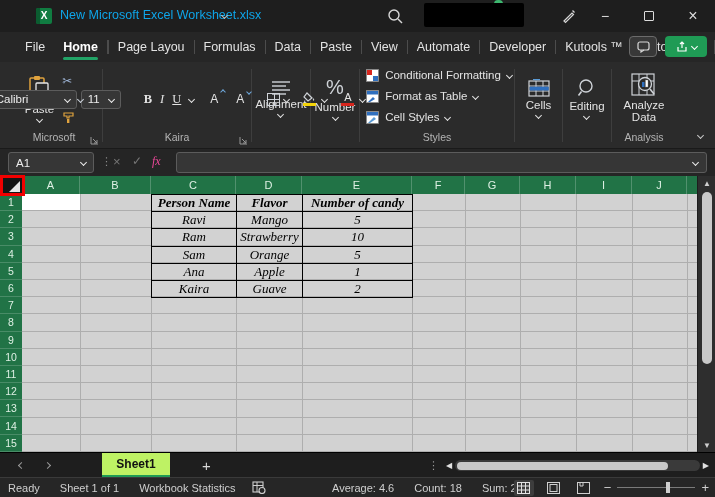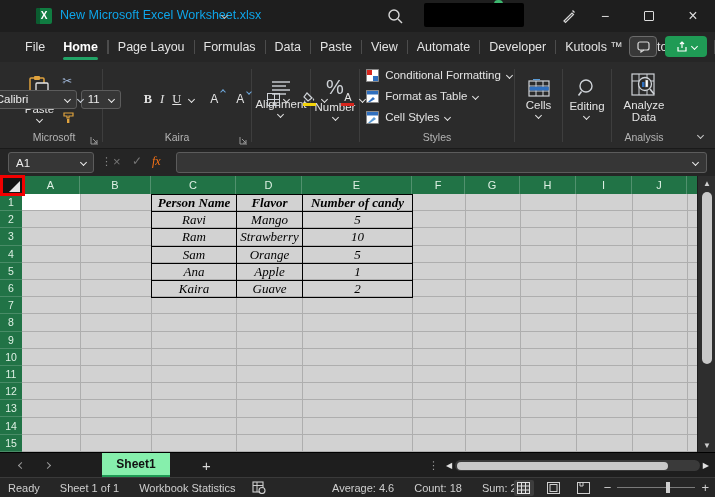--- a/index.html
+++ b/index.html
@@ -67,21 +67,21 @@
   .stylecol { display:flex; flex-direction:column; justify-content:center; gap:1px; padding-left:4px; }
   .collapse-chev { position:absolute; right:12px; bottom:10px; color:#c9c9c9; }
 
   
   .formularow { height:28px; background:#252525; position:relative; border-top:1px solid #1a1a1a; }
   .namebox { position:absolute; left:8px; top:3px; width:86px; height:21px; background:#363636; border:1px solid #5c5c5c;
     border-radius:3px; color:#ececec; font-size:11.5px; display:flex; align-items:center; justify-content:space-between; padding:0 7px; }
   .fdots { position:absolute; left:101px; top:6px; color:#8a8a8a; font-size:11px; }
   .fcancel { position:absolute; left:113px; top:5px; color:#767676; font-size:13px; }
   .fcheck { position:absolute; left:132px; top:5px; color:#767676; font-size:12px; }
-  .ffx { position:absolute; left:152px; top:5px; color:#f97316; font-size:12px; font-style:italic; font-family:"Liberation Serif",serif; }
+  .ffx { position:absolute; left:152px; top:5px; color:#ec4899; font-size:12px; font-style:italic; font-family:"Liberation Serif",serif; }
   .fbar { position:absolute; left:176px; right:8px; top:3px; height:21px; background:#363636; border:1px solid #5c5c5c;
     border-radius:3px; color:#ececec; font-size:11.5px; display:flex; align-items:center; justify-content:space-between; padding:0 8px; }
 
   
   .sheet { position:relative; height:276px; background:#2b2b2b; }
   .colhdrs { position:absolute; left:0; top:0; right:18px; height:18px; background:#217346; display:flex; }
   .corner { width:22px; height:18px; background:#151515; position:relative; }
   .corner .tri { position:absolute; right:2px; bottom:2px; width:0; height:0; border-left:11px solid transparent; border-bottom:11px solid #e8e8e8; }
   .redbox { position:absolute; left:0px; top:-1px; width:25px; height:21px; border:3px solid #f20000; z-index:5; }
   .chdr { height:18px; color:#def0e4; font-size:11px; display:flex; align-items:center; justify-content:center;
@@ -100,21 +100,21 @@
   .candytable th, .candytable td { border:1px solid #000; height:17.2px; padding:0 2px; text-align:center; overflow:hidden; white-space:nowrap;font-style:italic; }
   .candytable th { font-weight:bold; }
   .tc0{width:85px}.tc1{width:66px}.tc2{width:110px}
   .vscroll { position:absolute; right:0; top:0; bottom:0; width:18px; background:#2e2e2e; border-left:1px solid #1d1d1d; }
   .vscroll .arr { position:absolute; left:0; width:18px; height:14px; color:#cfcfcf; font-size:8px; display:flex; align-items:center; justify-content:center; }
   .vthumb { position:absolute; left:4px; top:16px; width:10px; height:172px; background:#c9c9c9; border-radius:5px; }
 
   
   .tabbar { height:25px; background:#1e1e1e; display:flex; align-items:center; position:relative; border-top:1px solid #000; }
   .navarr { width:26px; display:flex; justify-content:center; color:#9a9a9a; }
-  .sheettab { margin-left:42px; width:68px; height:25px; background:#86efac; display:flex; align-items:center; justify-content:center;
+  .sheettab { margin-left:42px; width:68px; height:25px; background:#bef264; display:flex; align-items:center; justify-content:center;
     font-size:12px; font-weight:bold; color:#111; border-bottom:3px solid #1f9b55; }
   .addsheet { margin-left:32px; color:#d8d8d8; font-size:15px; }
   .tdots { position:absolute; left:428px; color:#9a9a9a; font-size:11px; }
   .hscroll { position:absolute; left:446px; right:6px; top:5px; height:15px; display:flex; align-items:center; gap:3px; }
   .hs-track { flex:1; height:11px; background:#3a3a3a; border-radius:6px; position:relative; }
   .hs-thumb { position:absolute; left:2px; top:1.5px; width:86%; height:8px; background:#c9c9c9; border-radius:5px; }
   .hs-arr { color:#e0e0e0; font-size:8px; }
 
   
   .statusbar { height:20px; background:#262626; border-top:1px solid #3a3a3a; display:flex; align-items:center;

